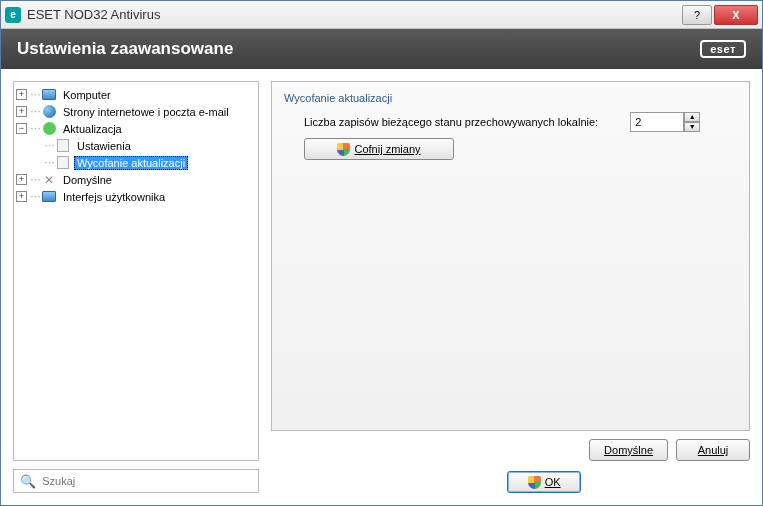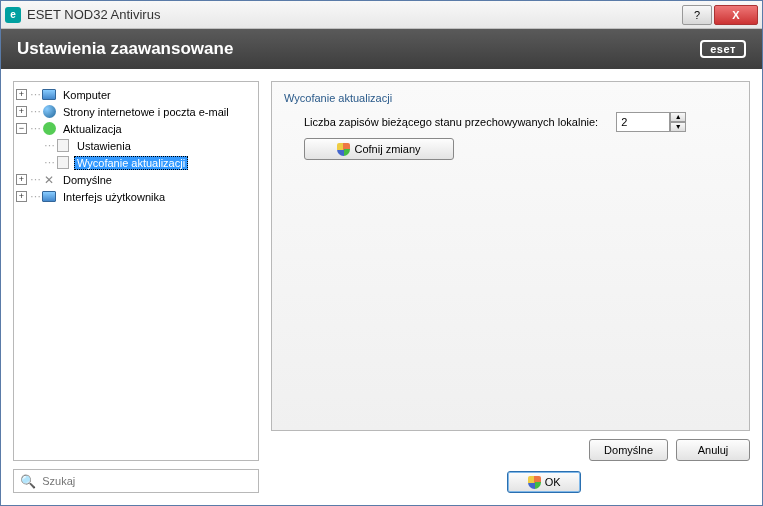--- a/index.html
+++ b/index.html
@@ -37,27 +37,27 @@
   
   .search-box { border: 1px solid #b8b8b8; height: 24px; display: flex; align-items: center; padding: 0 6px; gap: 6px; background: #fff; }
   .search-box .mag { color: #888; font-size: 13px; }
   .search-box input { border: none; outline: none; flex: 1; font-size: 11px; color: #888; background: transparent; }
   
   .content { flex: 1; display: flex; flex-direction: column; gap: 8px; min-width: 0; }
   .panel { flex: 1; border: 1px solid #b8b8b8; background: linear-gradient(to bottom, #fafafa, #f0f0f0); padding: 10px 12px; }
   .panel-title { color: #2a5a8a; font-size: 11px; margin-bottom: 8px; }
   .row { display: flex; align-items: center; margin-bottom: 6px; }
   .chk { width: 13px; height: 13px; margin-right: 6px; }
-  .row-indent { padding-left: 20px; gap: 10px; }
+  .row-indent { padding-left: 20px; gap: 24px; }
   .row-indent .label { flex: 0 0 auto; }
   .spinner-wrap { display: flex; align-items: stretch; margin-left: 8px; }
   .spinner-input { width: 54px; height: 20px; border: 1px solid #999; padding: 0 4px; font-size: 11px; background: #fff; }
   .spinner-btns { display: flex; flex-direction: column; }
   .spinner-btns button { width: 16px; height: 10px; border: 1px solid #999; background: linear-gradient(#f8f8f8,#ddd); font-size: 7px; line-height: 6px; padding: 0; cursor: default; }
-  .btn { height: 22px; border: 1px solid #888; border-radius: 3px; background: linear-gradient(to bottom,#fdfdfd,#e3e3e3); padding: 0 14px; display: inline-flex; align-items: center; gap: 4px; font-size: 11px; cursor: default; }
+  .btn { height: 22px; border: 1px solid #888; border-radius: 3px; background: linear-gradient(to bottom,#fdfdfd,#e3e3e3); padding: 0 14px; display: inline-flex; align-items: center; gap: 4px; font-size: 11px; cursor: default; text-decoration: underline; }
   .btn .shield { width: 13px; height: 13px; display: inline-block; background: conic-gradient(#e74 0 25%, #4b4 25% 50%, #46c 50% 75%, #ec4 75% 100%); border-radius: 2px 2px 50% 50%; }
   .revert-row { padding-left: 20px; margin-top: 6px; }
   .revert-btn { min-width: 150px; justify-content: center; }
   
   .footer { display: flex; justify-content: flex-end; gap: 8px; }
   .footer .btn { min-width: 74px; justify-content: center; }
   .footer .btn.primary { border-color: #2a6fb0; box-shadow: 0 0 0 1px #7fb7e8 inset; margin-top: 32px; }
 </style>
 </head>
 <body>

